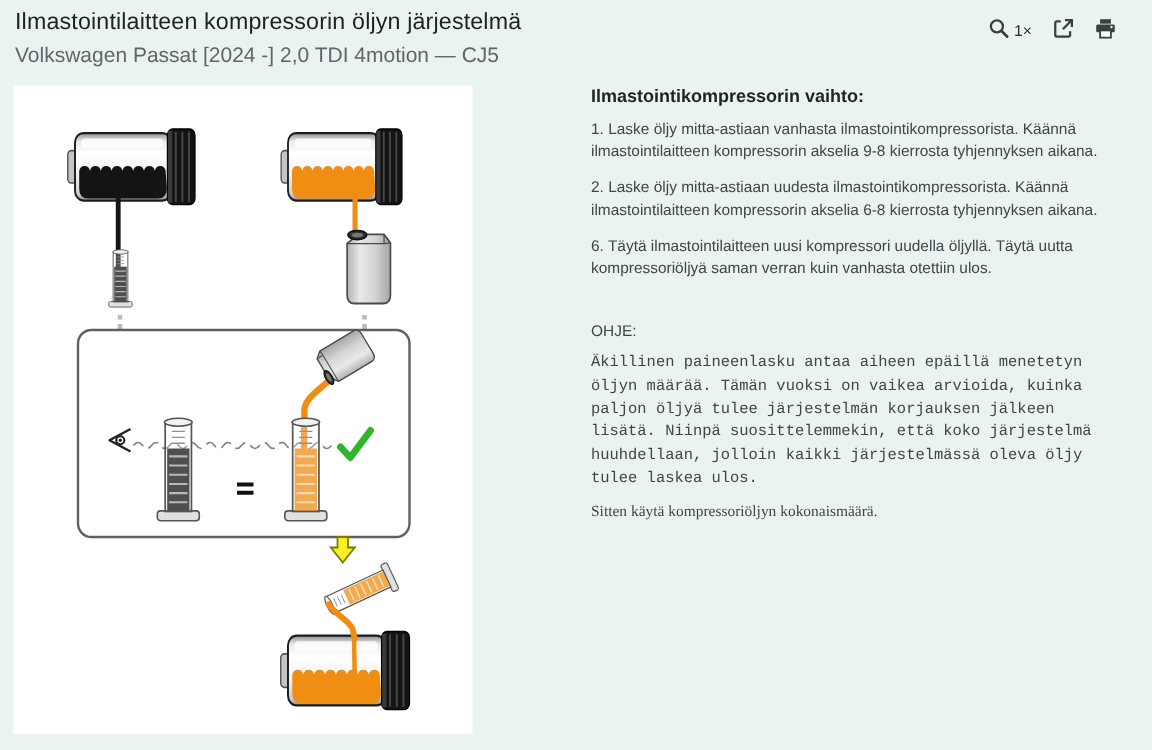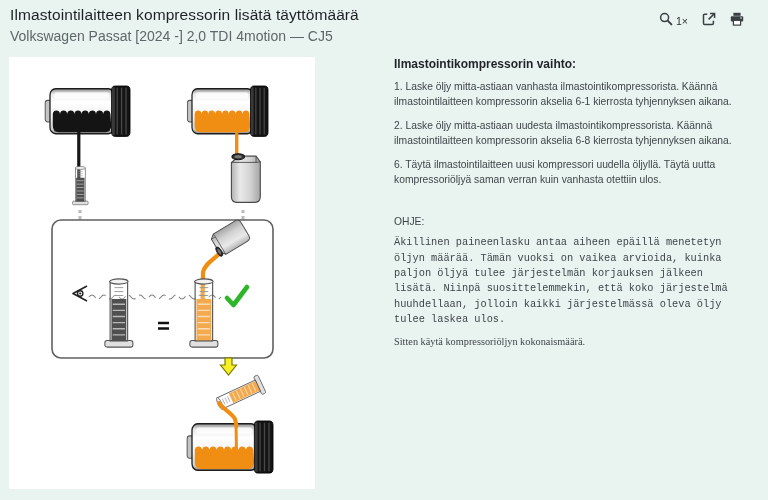--- a/index.html
+++ b/index.html
@@ -26,21 +26,21 @@
   .article .note-label { margin-top:26px; }
   .article .note-body { margin-top:6px;font-family:Liberation Mono, monospace; }
   .article .note-footer { margin-top:6px;font-family:Liberation Serif, serif; }
 </style>
 </head>
 <body>
 
 <div class="page">
 
   <div class="header">
-    <div class="title">Ilmastointilaitteen kompressorin lisätä täyttömäärä</div>
+    <div class="title">Ilmastointilaitteen kompressorin öljyn järjestelmä</div>
     <div class="subtitle">Volkswagen Passat [2024 -] 2,0 TDI 4motion — CJ5</div>
   </div>
 
   <div class="toolbar">
     <button class="tool">
       <span>
         <svg width="14" height="14" viewBox="0 0 14 14">
             <circle cx="5.6" cy="5.6" r="4" fill="none" stroke="#3a3f42" stroke-width="1.5"></circle>
             <line x1="8.7" y1="8.7" x2="12.4" y2="12.4" stroke="#3a3f42" stroke-width="1.9" stroke-linecap="round"></line>
           </svg>
@@ -154,21 +154,21 @@
         <use href="#compressor" transform="translate(183,364) scale(0.81,0.93)" color="#ef8e13"></use>
         <use href="#cyl" transform="translate(231,337) rotate(-115) scale(0.62) translate(-17,-40)" color="#ef8e13"></use>
         <path d="M210 346 C215 353 223 356 226 362 L227.5 369" fill="none" stroke="#ef8e13" stroke-width="4" stroke-linecap="round"></path>
         <path d="M227 366 L227.5 395" fill="none" stroke="#ef8e13" stroke-width="3" stroke-linecap="round"></path>
       </g>
     </svg>
   </div>
 
   <div class="article">
     <h2>Ilmastointikompressorin vaihto:</h2>
-    <p>1. Laske öljy mitta-astiaan vanhasta ilmastointikompressorista. Käännä ilmastointilaitteen kompressorin akselia 6-1 kierrosta tyhjennyksen aikana.</p>
+    <p>1. Laske öljy mitta-astiaan vanhasta ilmastointikompressorista. Käännä ilmastointilaitteen kompressorin akselia 9-8 kierrosta tyhjennyksen aikana.</p>
     <p>2. Laske öljy mitta-astiaan uudesta ilmastointikompressorista. Käännä ilmastointilaitteen kompressorin akselia 6-8 kierrosta tyhjennyksen aikana.</p>
     <p>6. Täytä ilmastointilaitteen uusi kompressori uudella öljyllä. Täytä uutta kompressoriöljyä saman verran kuin vanhasta otettiin ulos.</p>
     <p class="note-label">OHJE:</p>
     <p class="note-body">Äkillinen paineenlasku antaa aiheen epäillä menetetyn öljyn määrää. Tämän vuoksi on vaikea arvioida, kuinka paljon öljyä tulee järjestelmän korjauksen jälkeen lisätä. Niinpä suosittelemmekin, että koko järjestelmä huuhdellaan, jolloin kaikki järjestelmässä oleva öljy tulee laskea ulos.</p>
     <p class="note-footer">Sitten käytä kompressoriöljyn kokonaismäärä.</p>
   </div>
 
 </div>
 
 </body></html>

